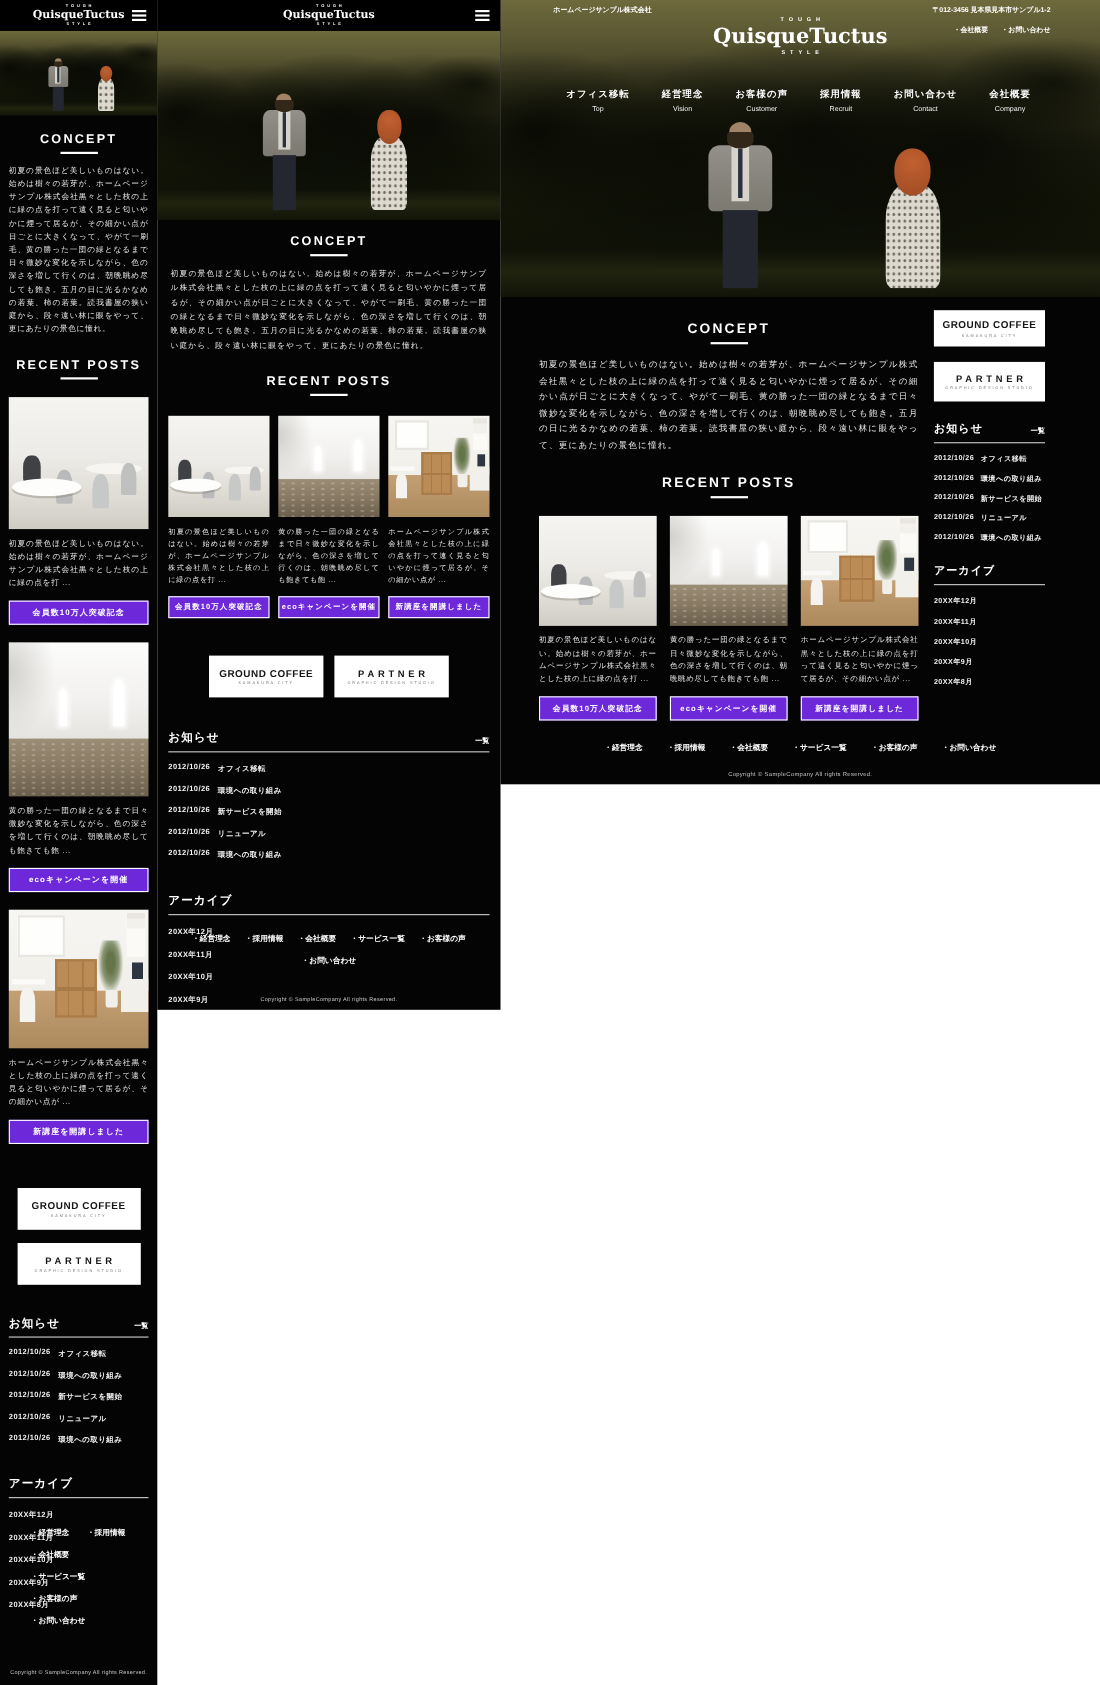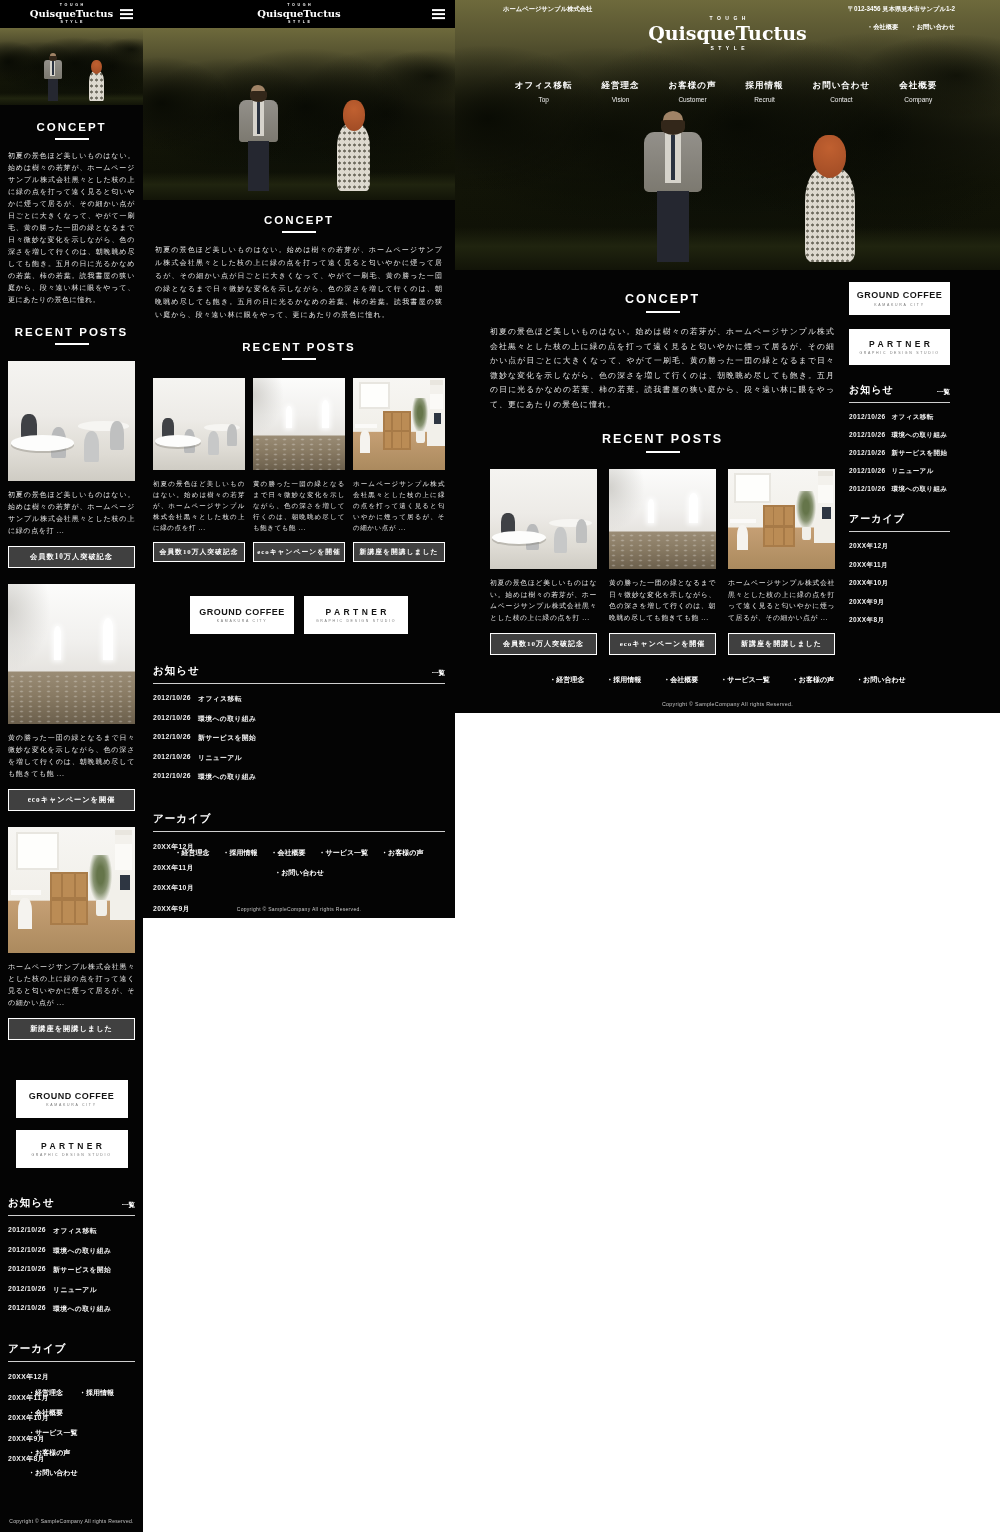--- a/index.html
+++ b/index.html
@@ -58,21 +58,21 @@
   .mobile .concept{margin:16px 8px 0;}
   .mobile .concept-body{margin-top:10px;font-size:7px;line-height:12px;letter-spacing:.6px;}
   .tablet .concept{margin:14px 12px 0;}
   .tablet .concept-body{margin-top:10px;font-size:7px;line-height:13px;letter-spacing:1px;}
 
   
   .rp-title{margin-top:20px;}
   .post-card{cursor:default;}
   .card-img{position:relative;width:100%;overflow:hidden;}
   .excerpt{margin:8px 0 0;font-size:7px;line-height:12px;letter-spacing:.6px;color:#e8e8e8;text-align:justify;}
-  .post-btn{display:block;width:100%;margin-top:9px;background:#404040;border:1px solid #fff;color:#fff;font-weight:bold;padding:5px 0;font-size:7.2px;letter-spacing:1px;cursor:pointer;font-family:Liberation Serif, serif;}
+  .post-btn{display:block;width:100%;margin-top:9px;background:#6d28d9;border:1px solid #fff;color:#fff;font-weight:bold;padding:5px 0;font-size:7.2px;letter-spacing:1px;cursor:pointer;font-family:Liberation Sans, sans-serif;}
   .mobile .post-card{margin:16px 8px 0;}
   .mobile .pc1 .card-img{height:120px;}
   .mobile .pc2 .card-img{height:140px;}
   .mobile .pc3 .card-img{height:126px;}
   .posts-row{display:flex;}
   .tablet .posts-row{gap:8px;margin:18px 10px 0;}
   .tablet .post-card{flex:1;margin:0;}
   .tablet .card-img{height:92px;}
   .tablet .excerpt{font-size:6.5px;line-height:11px;}
   .tablet .post-btn{font-size:6.8px;padding:4px 0;}

